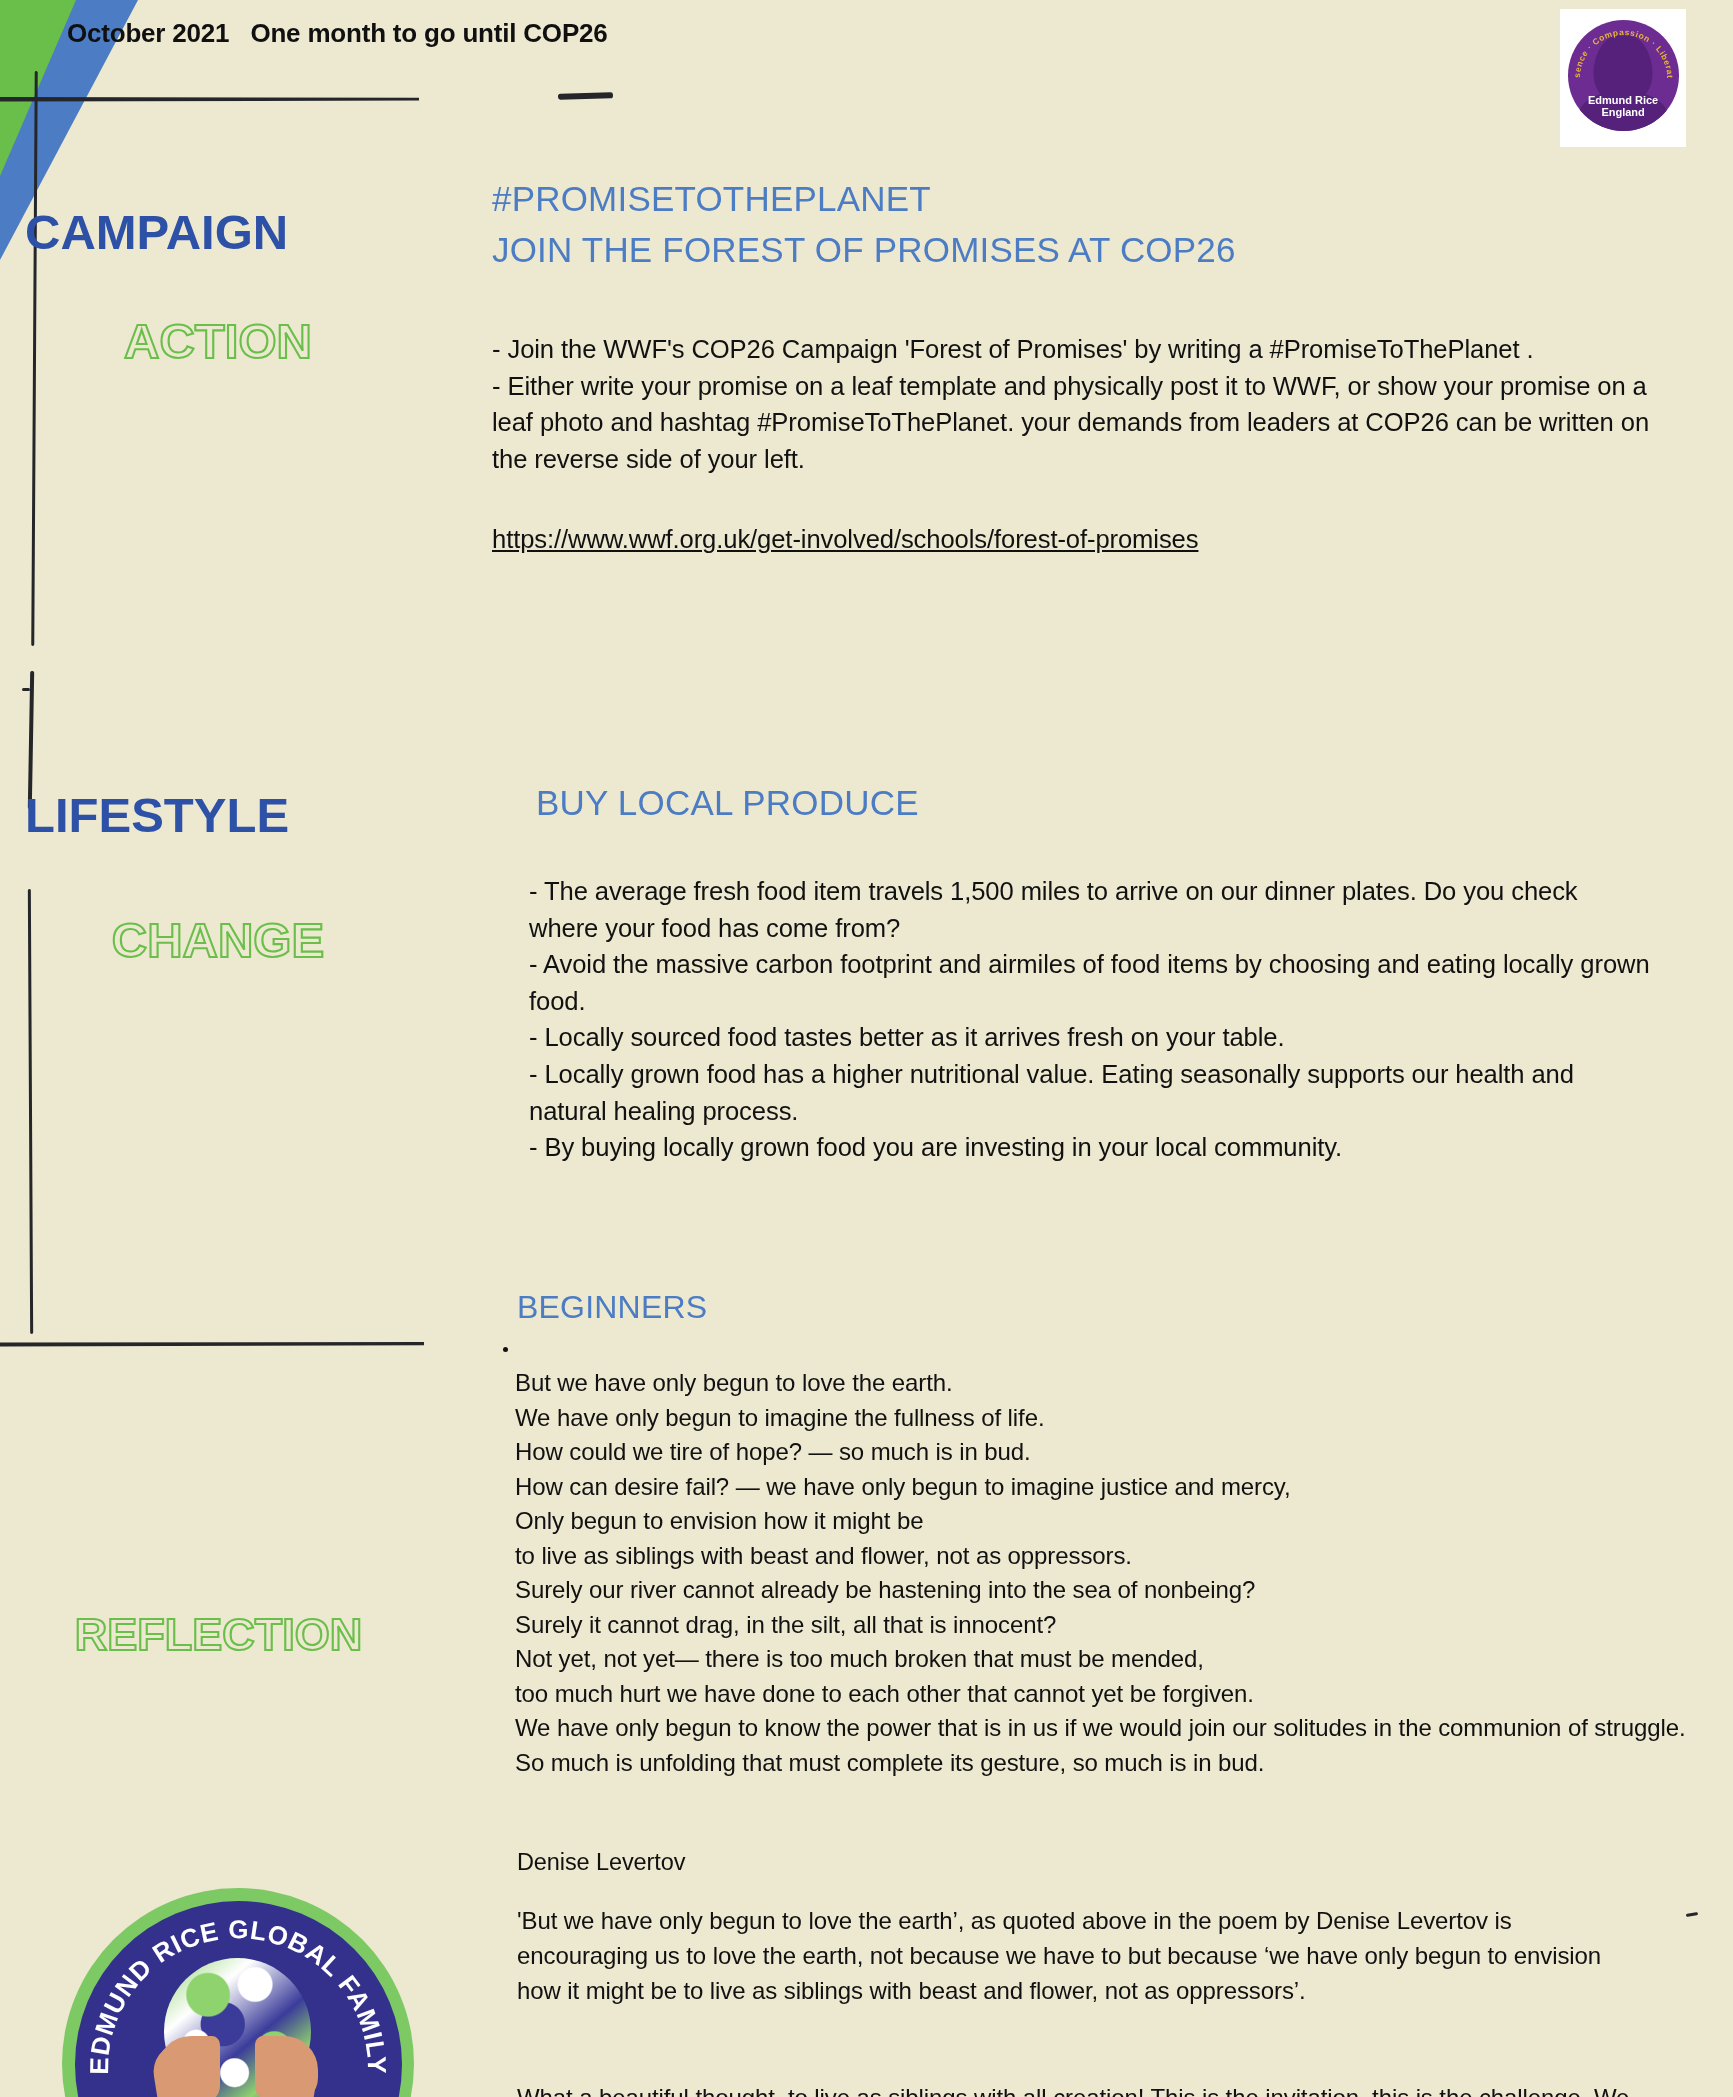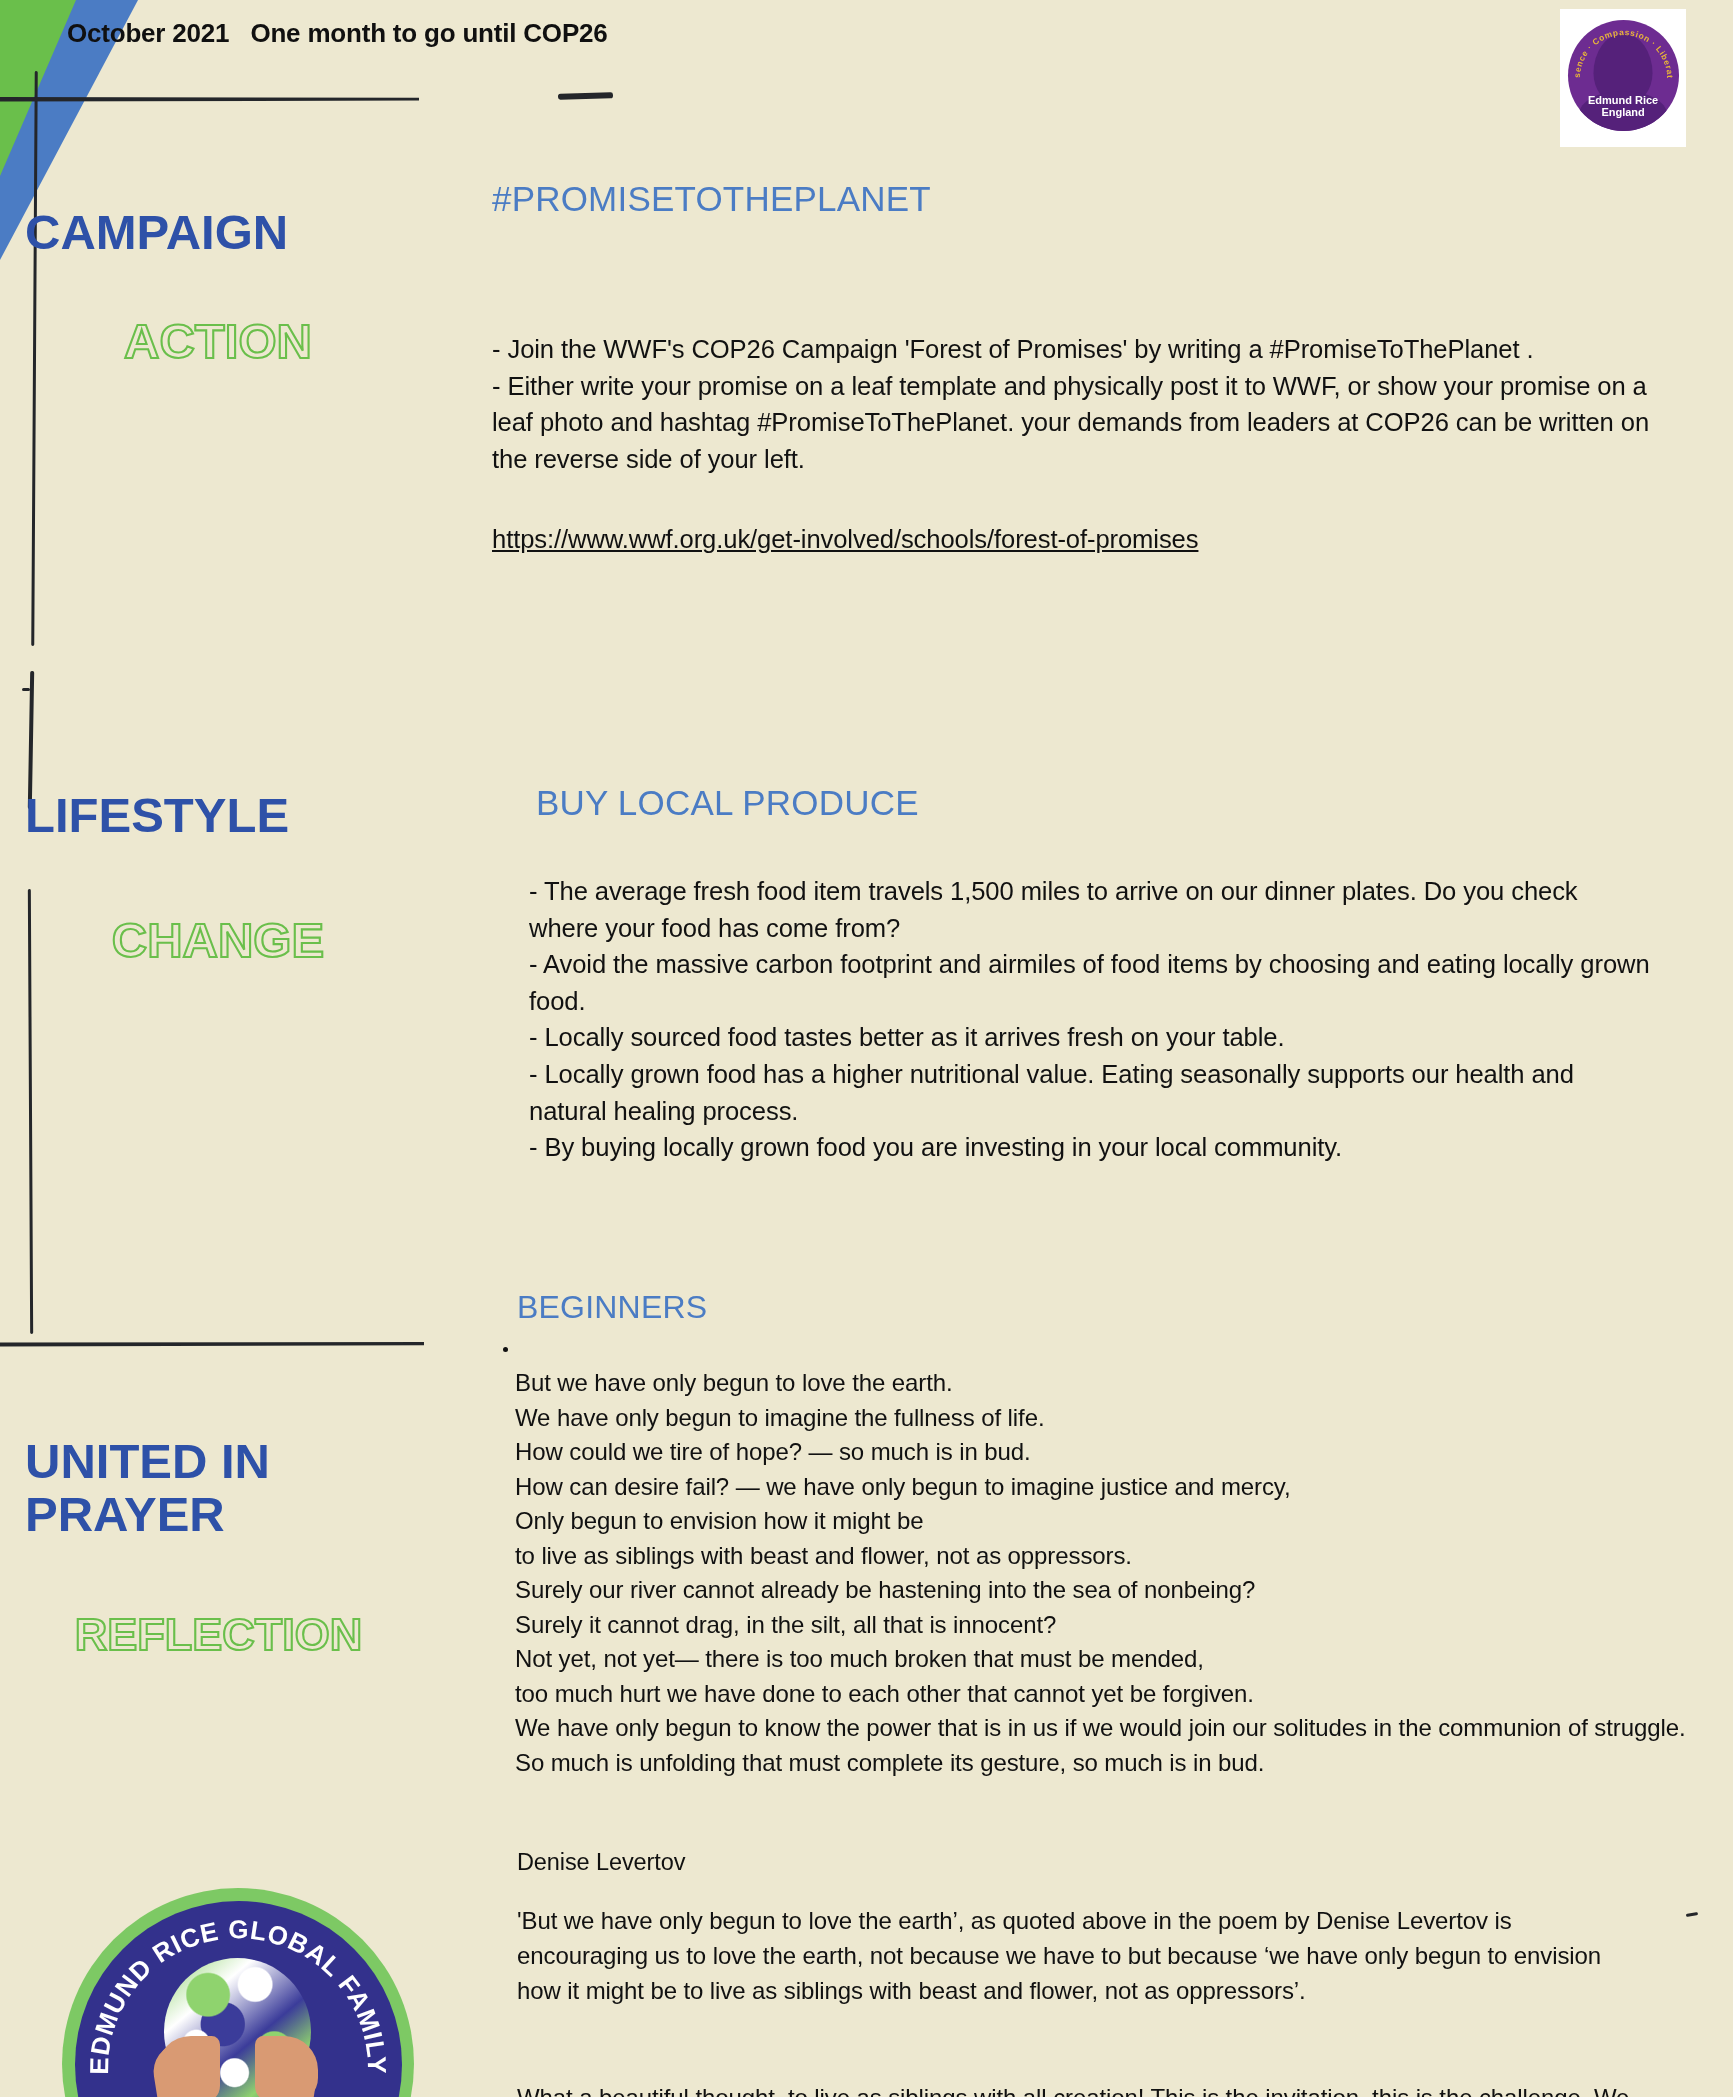--- a/index.html
+++ b/index.html
@@ -307,26 +307,25 @@
         <span>Edmund Rice</span><br>
         <span>England</span>
       </div>
     </div>
   </div>
 
   <div class="side-solid" id="lbl-campaign">CAMPAIGN</div>
   <div class="side-outline" id="lbl-action">ACTION</div>
   <div class="side-solid" id="lbl-lifestyle">LIFESTYLE</div>
   <div class="side-outline" id="lbl-change">CHANGE</div>
-  <div class="side-solid" id="lbl-prayer" style="white-space: pre-line;">UNITED IN
-PRAYER</div>
   <div class="side-outline" id="lbl-reflection">REFLECTION</div>
 
   <div class="main-head" id="camp-head">
     <div>#PROMISETOTHEPLANET</div>
+    <div>JOIN THE FOREST OF PROMISES AT COP26</div>
   </div>
   <div class="body-text" id="camp-body">
     <div style="white-space: pre-line;">- Join the WWF's COP26 Campaign 'Forest of Promises' by writing a #PromiseToThePlanet .
 - Either write your promise on a leaf template and physically post it to WWF, or show your promise on a leaf photo and hashtag #PromiseToThePlanet. your demands from leaders at COP26 can be written on the reverse side of your left.</div>
     <div class="u"> https://www.wwf.org.uk/get-involved/schools/forest-of-promises </div>
   </div>
 
   <div class="main-head" id="life-head">BUY LOCAL PRODUCE</div>
   <div class="body-text" id="life-body" style="white-space: pre-line;">- The average fresh food item travels 1,500 miles to arrive on our dinner plates. Do you check where your food has come from?
 - Avoid the massive carbon footprint and airmiles of food items by choosing and eating locally grown food.

